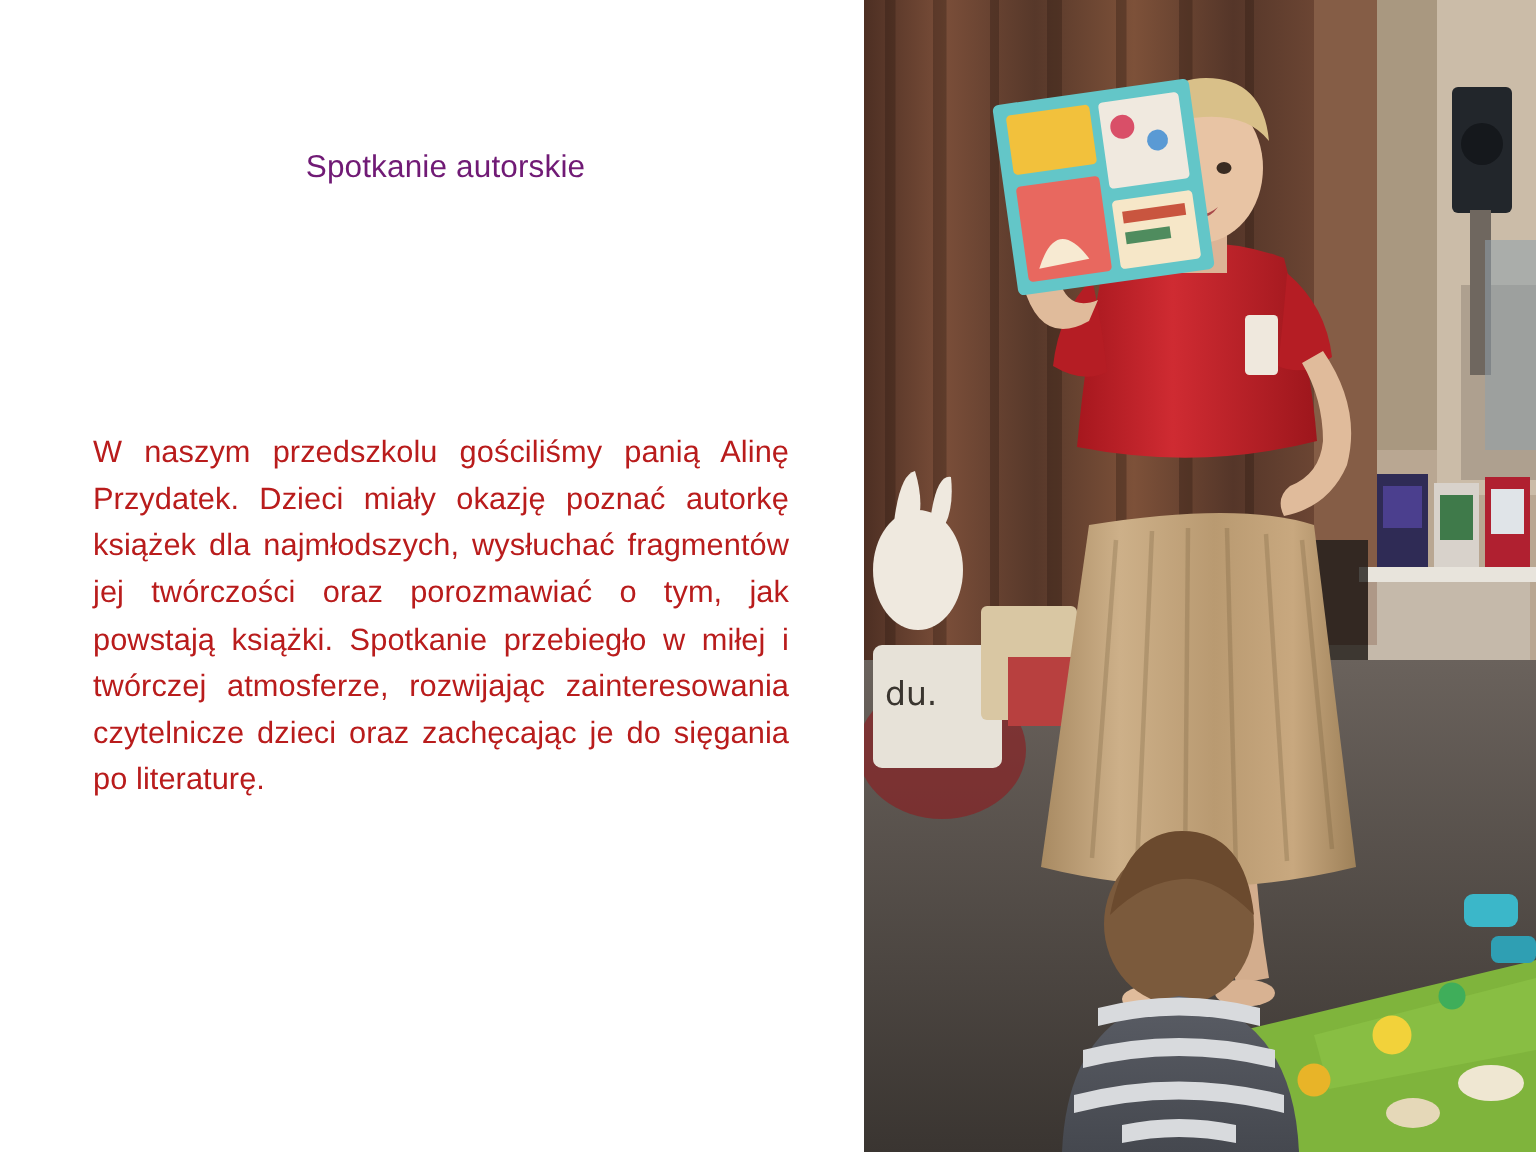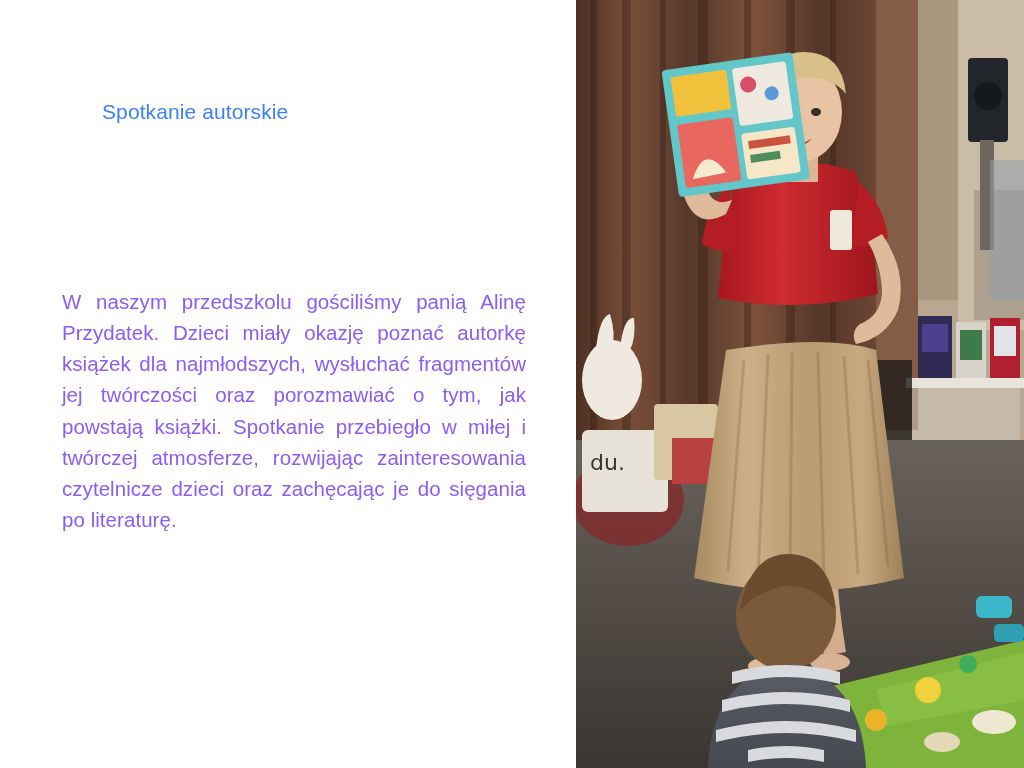--- a/index.html
+++ b/index.html
@@ -27,33 +27,32 @@
     top: 0;
     width: 576px;
     height: 768px;
   }
   .slide-title {
     position: absolute;
     left: 62px;
     top: 98px;
     width: 470px;
     font-size: 21px;
-    color: #3b82f6;
+    color: #701a75;
     line-height: 1.3;
-    text-align: left;
+    text-align: center;
     letter-spacing: 0.1px;
-    margin-left: 40px;
   }
   .body-text {
     position: absolute;
     left: 62px;
     top: 286px;
     width: 464px;
     font-size: 20.5px;
-    color: #8b5cf6;
+    color: #b91c1c;
     line-height: 1.52;
     text-align: justify;
     text-justify: inter-word;
     letter-spacing: 0.05px;
   }
 
   
   .photo {
     position: absolute;
     left: 576px;

